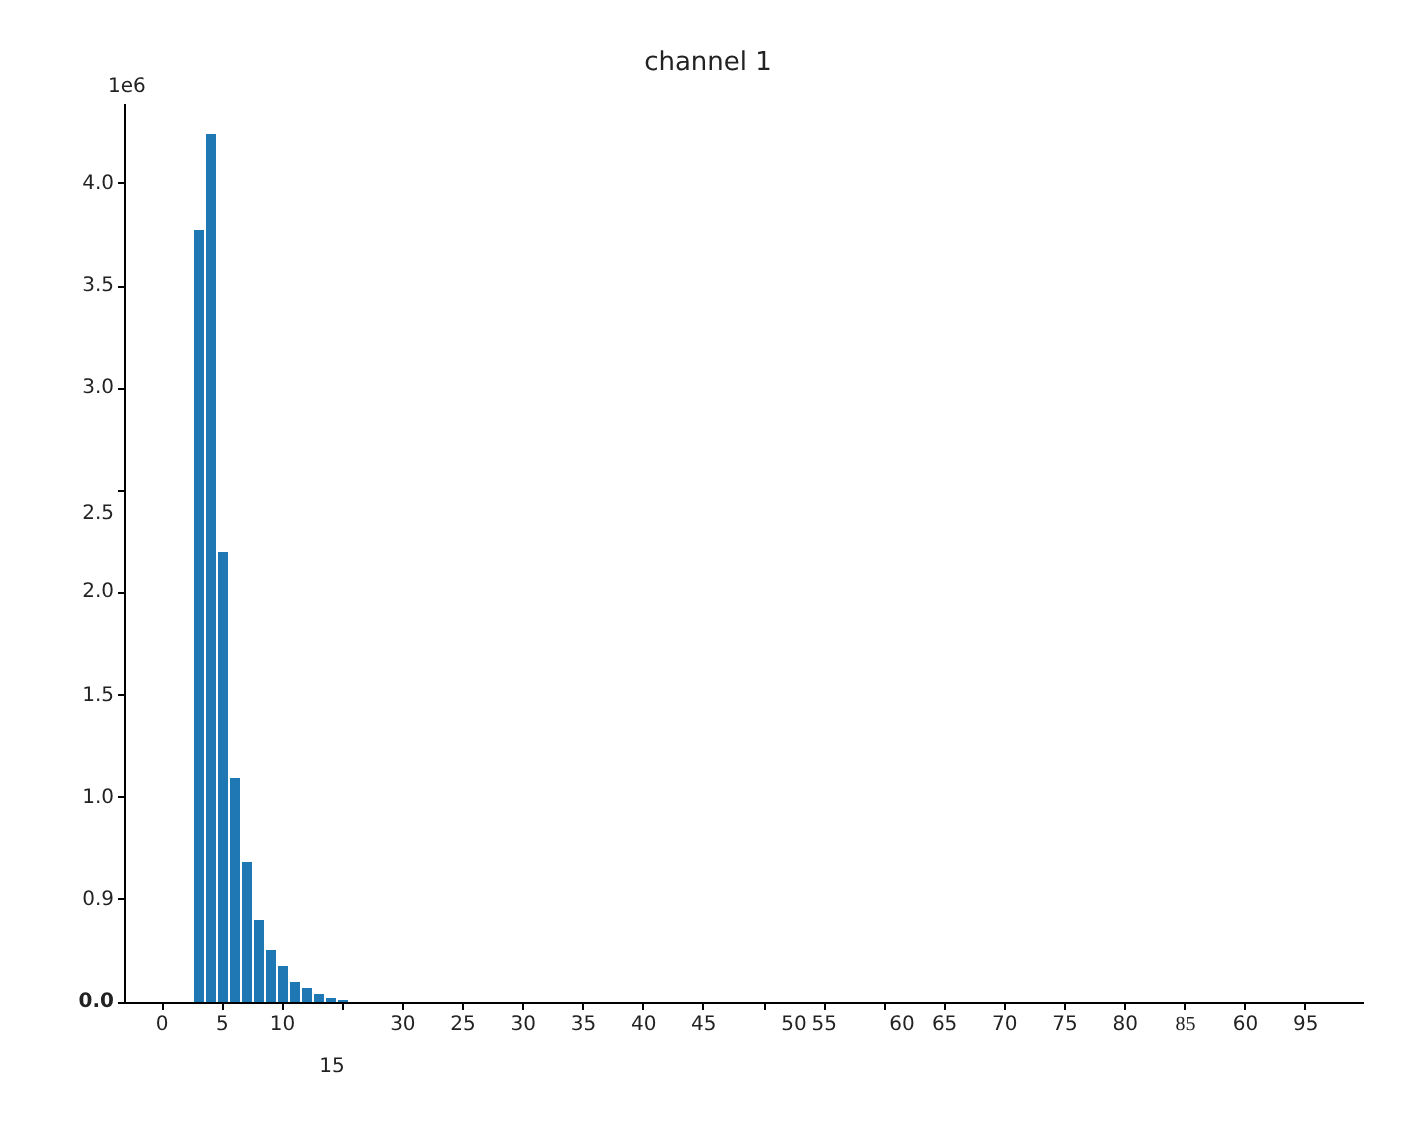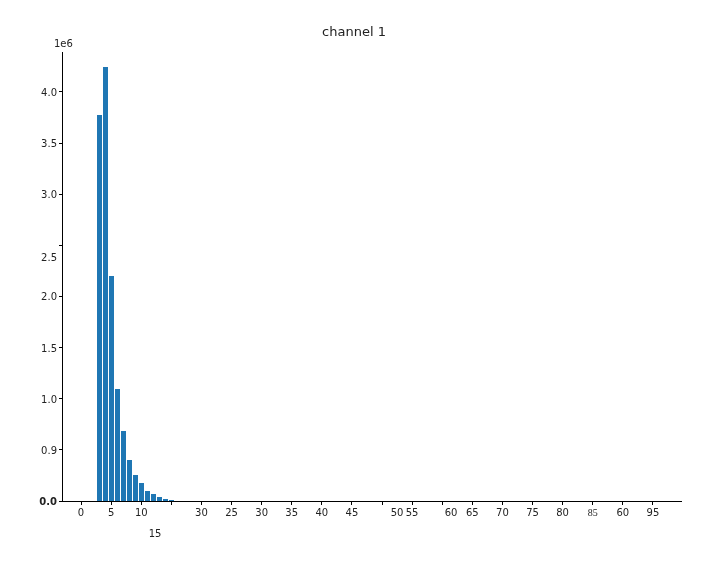--- a/index.html
+++ b/index.html
@@ -56,21 +56,21 @@
         <div class="ylab" style="bottom: 409.091px;">4.0</div>
       </div>
     <div id="xticks">
         <div class="xtick" style="left: 17.5583px;"></div>
         <div class="xlab" style="left: 18.0583px;">0</div>
         <div class="xtick" style="left: 47.6553px;"></div>
         <div class="xlab" style="left: 48.1553px;">5</div>
         <div class="xtick" style="left: 77.7524px;"></div>
         <div class="xlab" style="left: 78.2524px;">10</div>
         <div class="xtick" style="left: 107.85px;"></div>
-        <div class="xlab" style="left: 92px; margin-top: 27px;">15</div>
+        <div class="xlab" style="left: 103px; margin-top: 27px;">15</div>
         <div class="xtick" style="left: 137.947px;"></div>
         <div class="xlab" style="left: 138.447px;">30</div>
         <div class="xtick" style="left: 168.044px;"></div>
         <div class="xlab" style="left: 168.544px;">25</div>
         <div class="xtick" style="left: 198.141px;"></div>
         <div class="xlab" style="left: 198.641px;">30</div>
         <div class="xtick" style="left: 228.238px;"></div>
         <div class="xlab" style="left: 228.738px;">35</div>
         <div class="xtick" style="left: 258.335px;"></div>
         <div class="xlab" style="left: 258.835px;">40</div>

